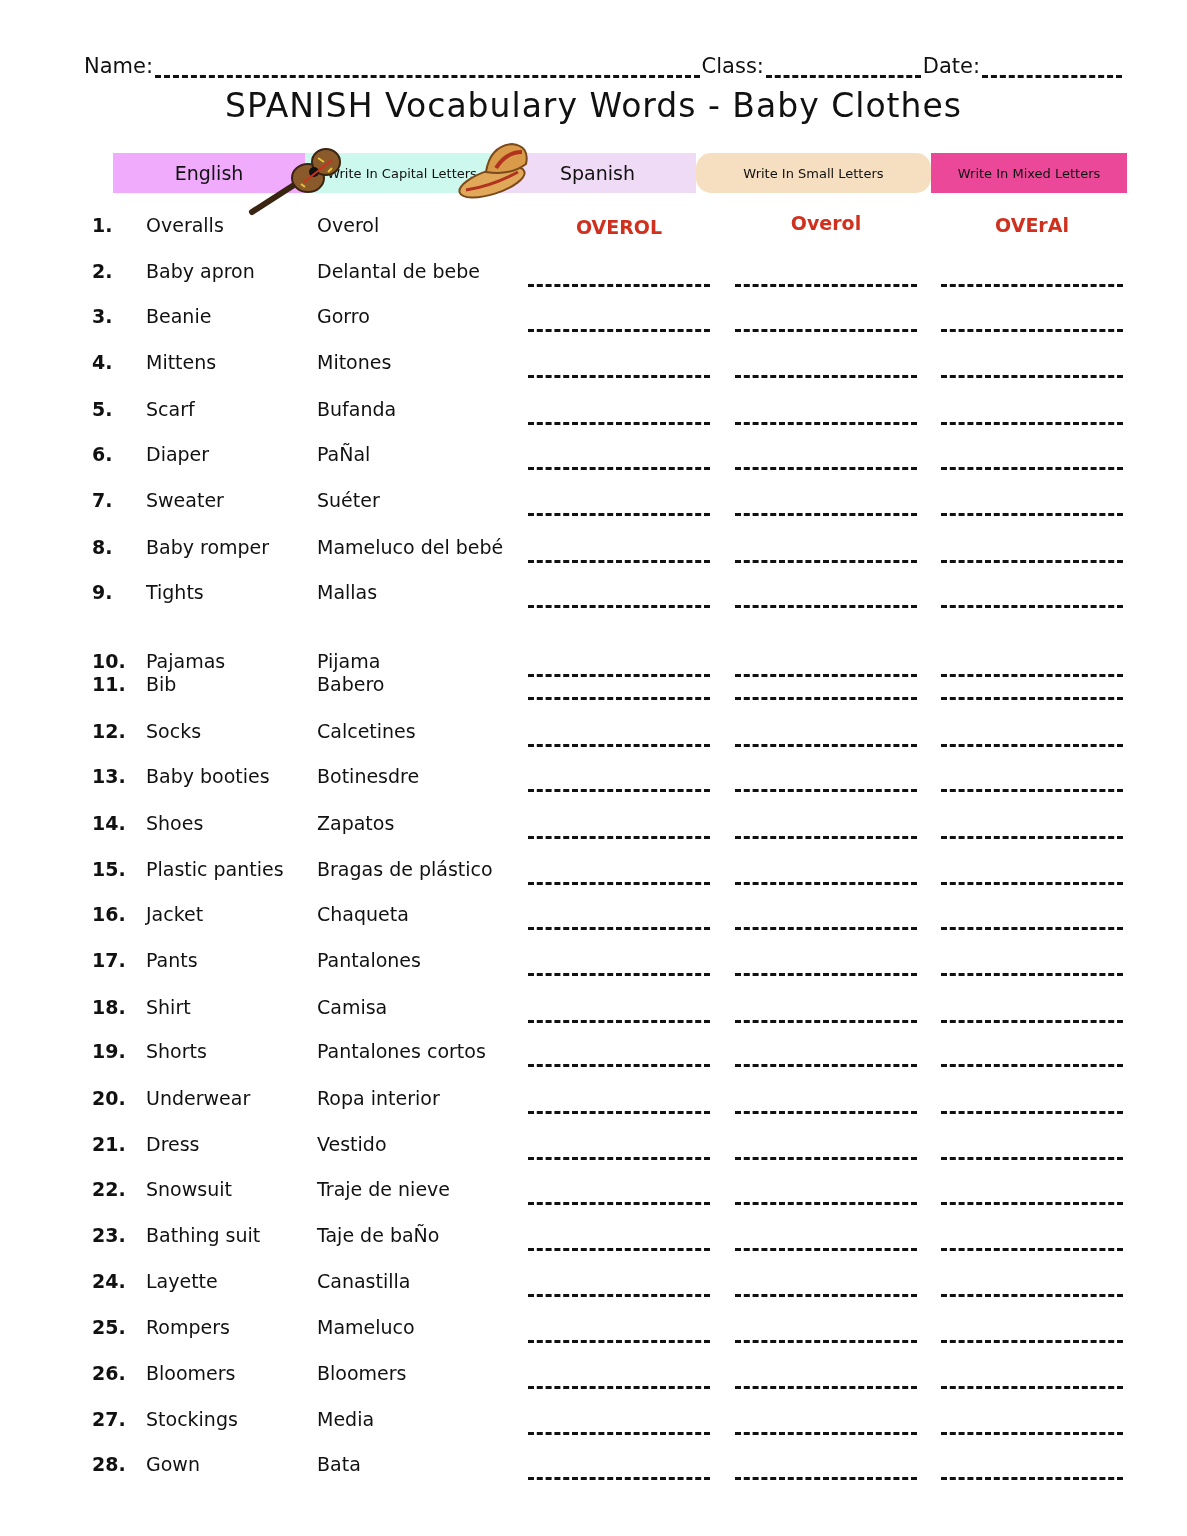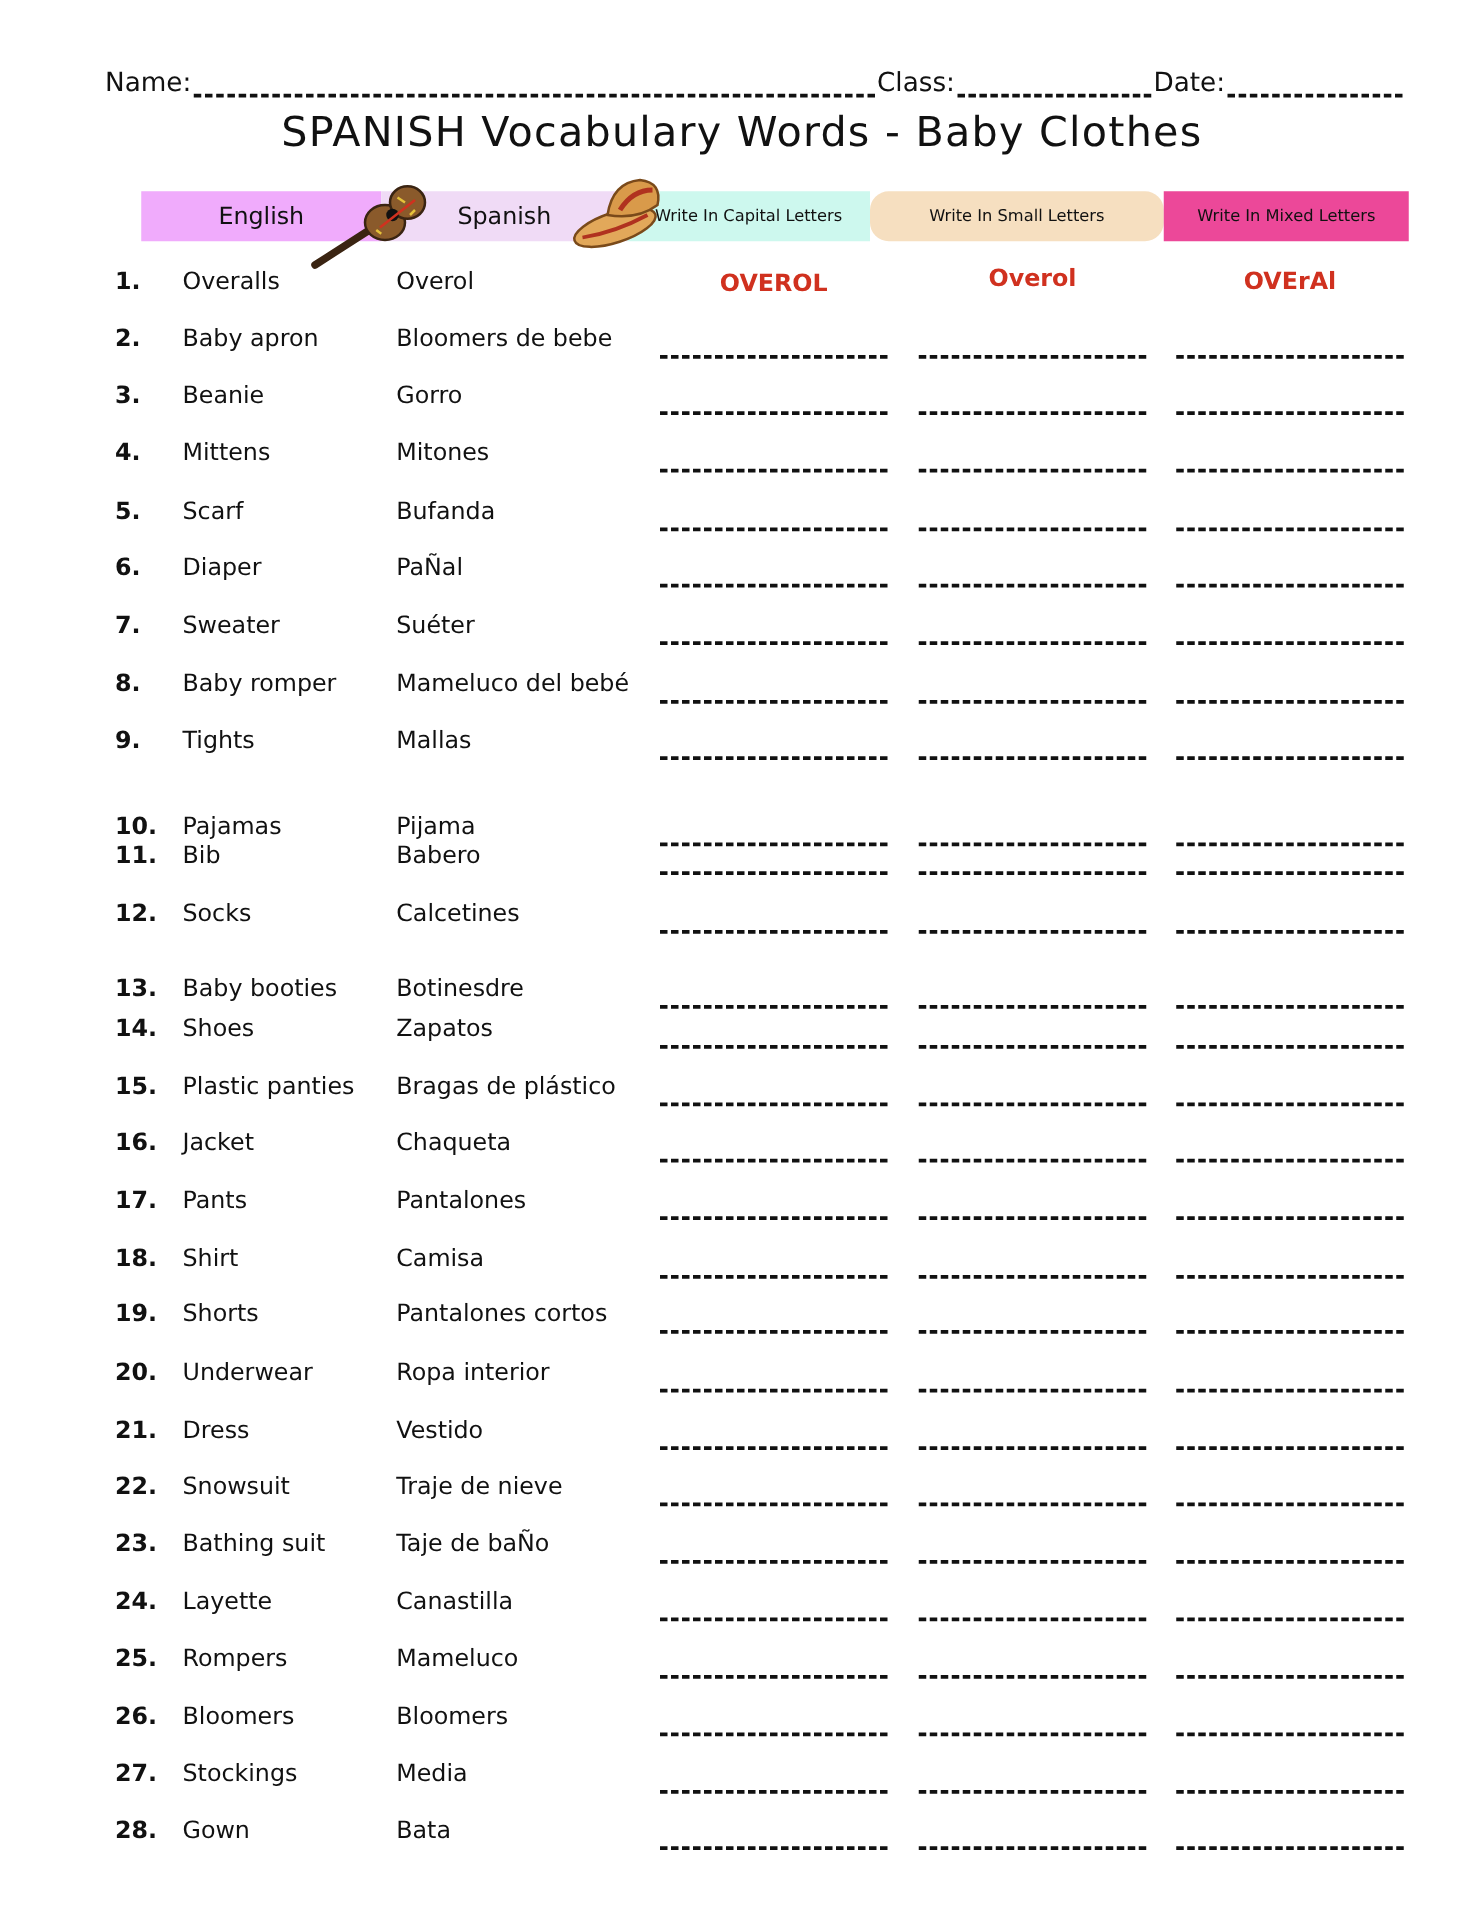--- a/index.html
+++ b/index.html
@@ -38,22 +38,22 @@
   <span class="lbl">Class:</span>
   <span class="blank" style="width:155px"></span>
   <span class="lbl">Date:</span>
   <span class="blank" style="width:140px"></span>
 </div>
 
 <div class="title">SPANISH Vocabulary Words - Baby Clothes</div>
 
 <div class="header-band">
   <div class="hcell big h-eng">English</div>
+  <div class="hcell h-cap">Write In Capital Letters</div>
   <div class="hcell big h-spa">Spanish</div>
-  <div class="hcell h-cap">Write In Capital Letters</div>
   <div class="hcell h-sml">Write In Small Letters</div>
   <div class="hcell h-mix">Write In Mixed Letters</div>
 </div>
 
 <svg class="guitar" viewBox="0 0 100 80">
   <line x1="6" y1="74" x2="62" y2="38" stroke="#3a2412" stroke-width="6" stroke-linecap="round"></line>
   <ellipse cx="62" cy="40" rx="16" ry="14" fill="#8a5a2b" stroke="#3a2412" stroke-width="2"></ellipse>
   <ellipse cx="80" cy="24" rx="14" ry="13" fill="#8a5a2b" stroke="#3a2412" stroke-width="2"></ellipse>
   <circle cx="68" cy="34" r="5" fill="#111"></circle>
   <path d="M72 20 l6 4 M86 30 l-4 4 M55 46 l4 3" stroke="#e5c23a" stroke-width="2"></path>
@@ -72,21 +72,21 @@
       <span class="num">1.</span>
       <span class="eng">Overalls</span>
       <span class="spa">Overol</span>
       <span class="sample a1" style="left:528px;top:2px">OVEROL</span>
       <span class="sample" style="left:735px;top:-2px">Overol</span>
       <span class="sample" style="left:941px;top:0px">OVErAl</span>
     </div>
     <div class="row" style="top: 260px;">
       <span class="num">2.</span>
       <span class="eng">Baby apron</span>
-      <span class="spa">Bloomers de bebe</span>
+      <span class="spa">Delantal de bebe</span>
       <span class="ans a1" style="top:40px;margin-top:-16px"></span>
       <span class="ans a2" style="top:24px"></span>
       <span class="ans a3" style="top:24px"></span>
     </div>
     <div class="row" style="top: 305px;">
       <span class="num">3.</span>
       <span class="eng">Beanie</span>
       <span class="spa">Gorro</span>
       <span class="ans a1" style="top:40px;margin-top:-16px"></span>
       <span class="ans a2" style="top:24px"></span>
@@ -157,21 +157,21 @@
       <span class="ans a3" style="top:24px"></span>
     </div>
     <div class="row" style="top: 720px;">
       <span class="num">12.</span>
       <span class="eng">Socks</span>
       <span class="spa">Calcetines</span>
       <span class="ans a1" style="top:40px;margin-top:-16px"></span>
       <span class="ans a2" style="top:24px"></span>
       <span class="ans a3" style="top:24px"></span>
     </div>
-    <div class="row" style="top: 765px; margin-top: 15px;">
+    <div class="row" style="top: 765px;">
       <span class="num">13.</span>
       <span class="eng">Baby booties</span>
       <span class="spa">Botinesdre</span>
       <span class="ans a1" style="top:40px;margin-top:-16px"></span>
       <span class="ans a2" style="top:24px"></span>
       <span class="ans a3" style="top:24px"></span>
     </div>
     <div class="row" style="top: 812px;">
       <span class="num">14.</span>
       <span class="eng">Shoes</span>

